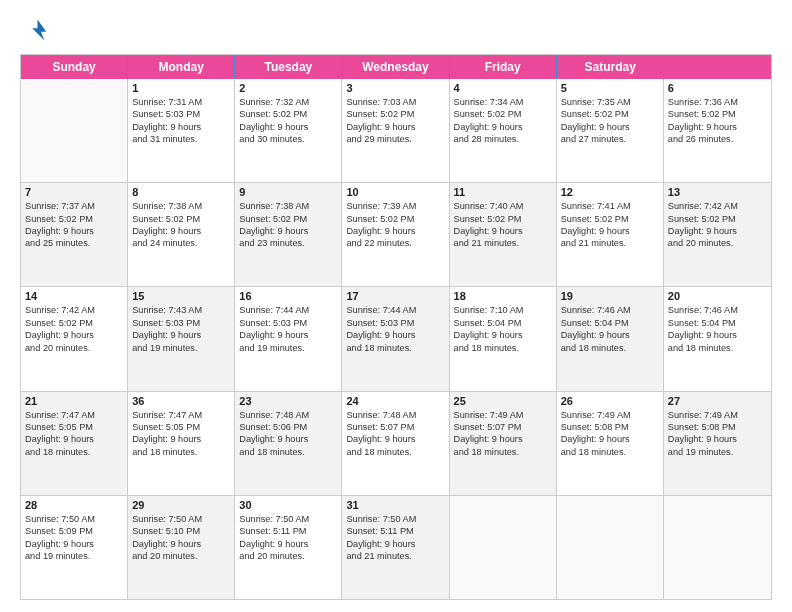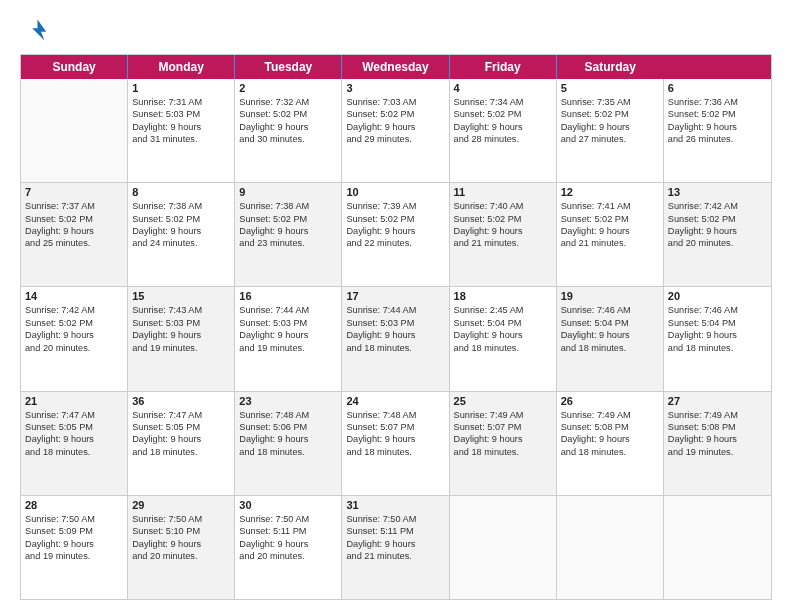--- a/index.html
+++ b/index.html
@@ -63,21 +63,21 @@
     }
     .calendar {
       flex: 1;
       display: flex;
       flex-direction: column;
       border: 1px solid #ccc;
     }
     .cal-header {
       display: grid;
       grid-template-columns: repeat(7, 1fr);
-      background: #be185d;
+      background: #ec4899;
     }
     .cal-header-cell {
       color: #fff;
       font-weight: bold;
       font-size: 12px;
       padding: 5px 4px;
       text-align: center;
       border-right: 1px solid #3a8fd5;
     }
     .cal-header-cell:last-child { border-right: none; }
@@ -266,21 +266,21 @@
           </div>
           <div class="cal-cell shaded">
             <div class="day-num">17</div>
             <div class="cell-line">Sunrise: 7:44 AM</div>
             <div class="cell-line">Sunset: 5:03 PM</div>
             <div class="cell-line">Daylight: 9 hours</div>
             <div class="cell-line">and 18 minutes.</div>
           </div>
           <div class="cal-cell">
             <div class="day-num">18</div>
-            <div class="cell-line">Sunrise: 2:45 AM</div>
+            <div class="cell-line">Sunrise: 7:10 AM</div>
             <div class="cell-line">Sunset: 5:04 PM</div>
             <div class="cell-line">Daylight: 9 hours</div>
             <div class="cell-line">and 18 minutes.</div>
           </div>
           <div class="cal-cell shaded">
             <div class="day-num">19</div>
             <div class="cell-line">Sunrise: 7:46 AM</div>
             <div class="cell-line">Sunset: 5:04 PM</div>
             <div class="cell-line">Daylight: 9 hours</div>
             <div class="cell-line">and 18 minutes.</div>

